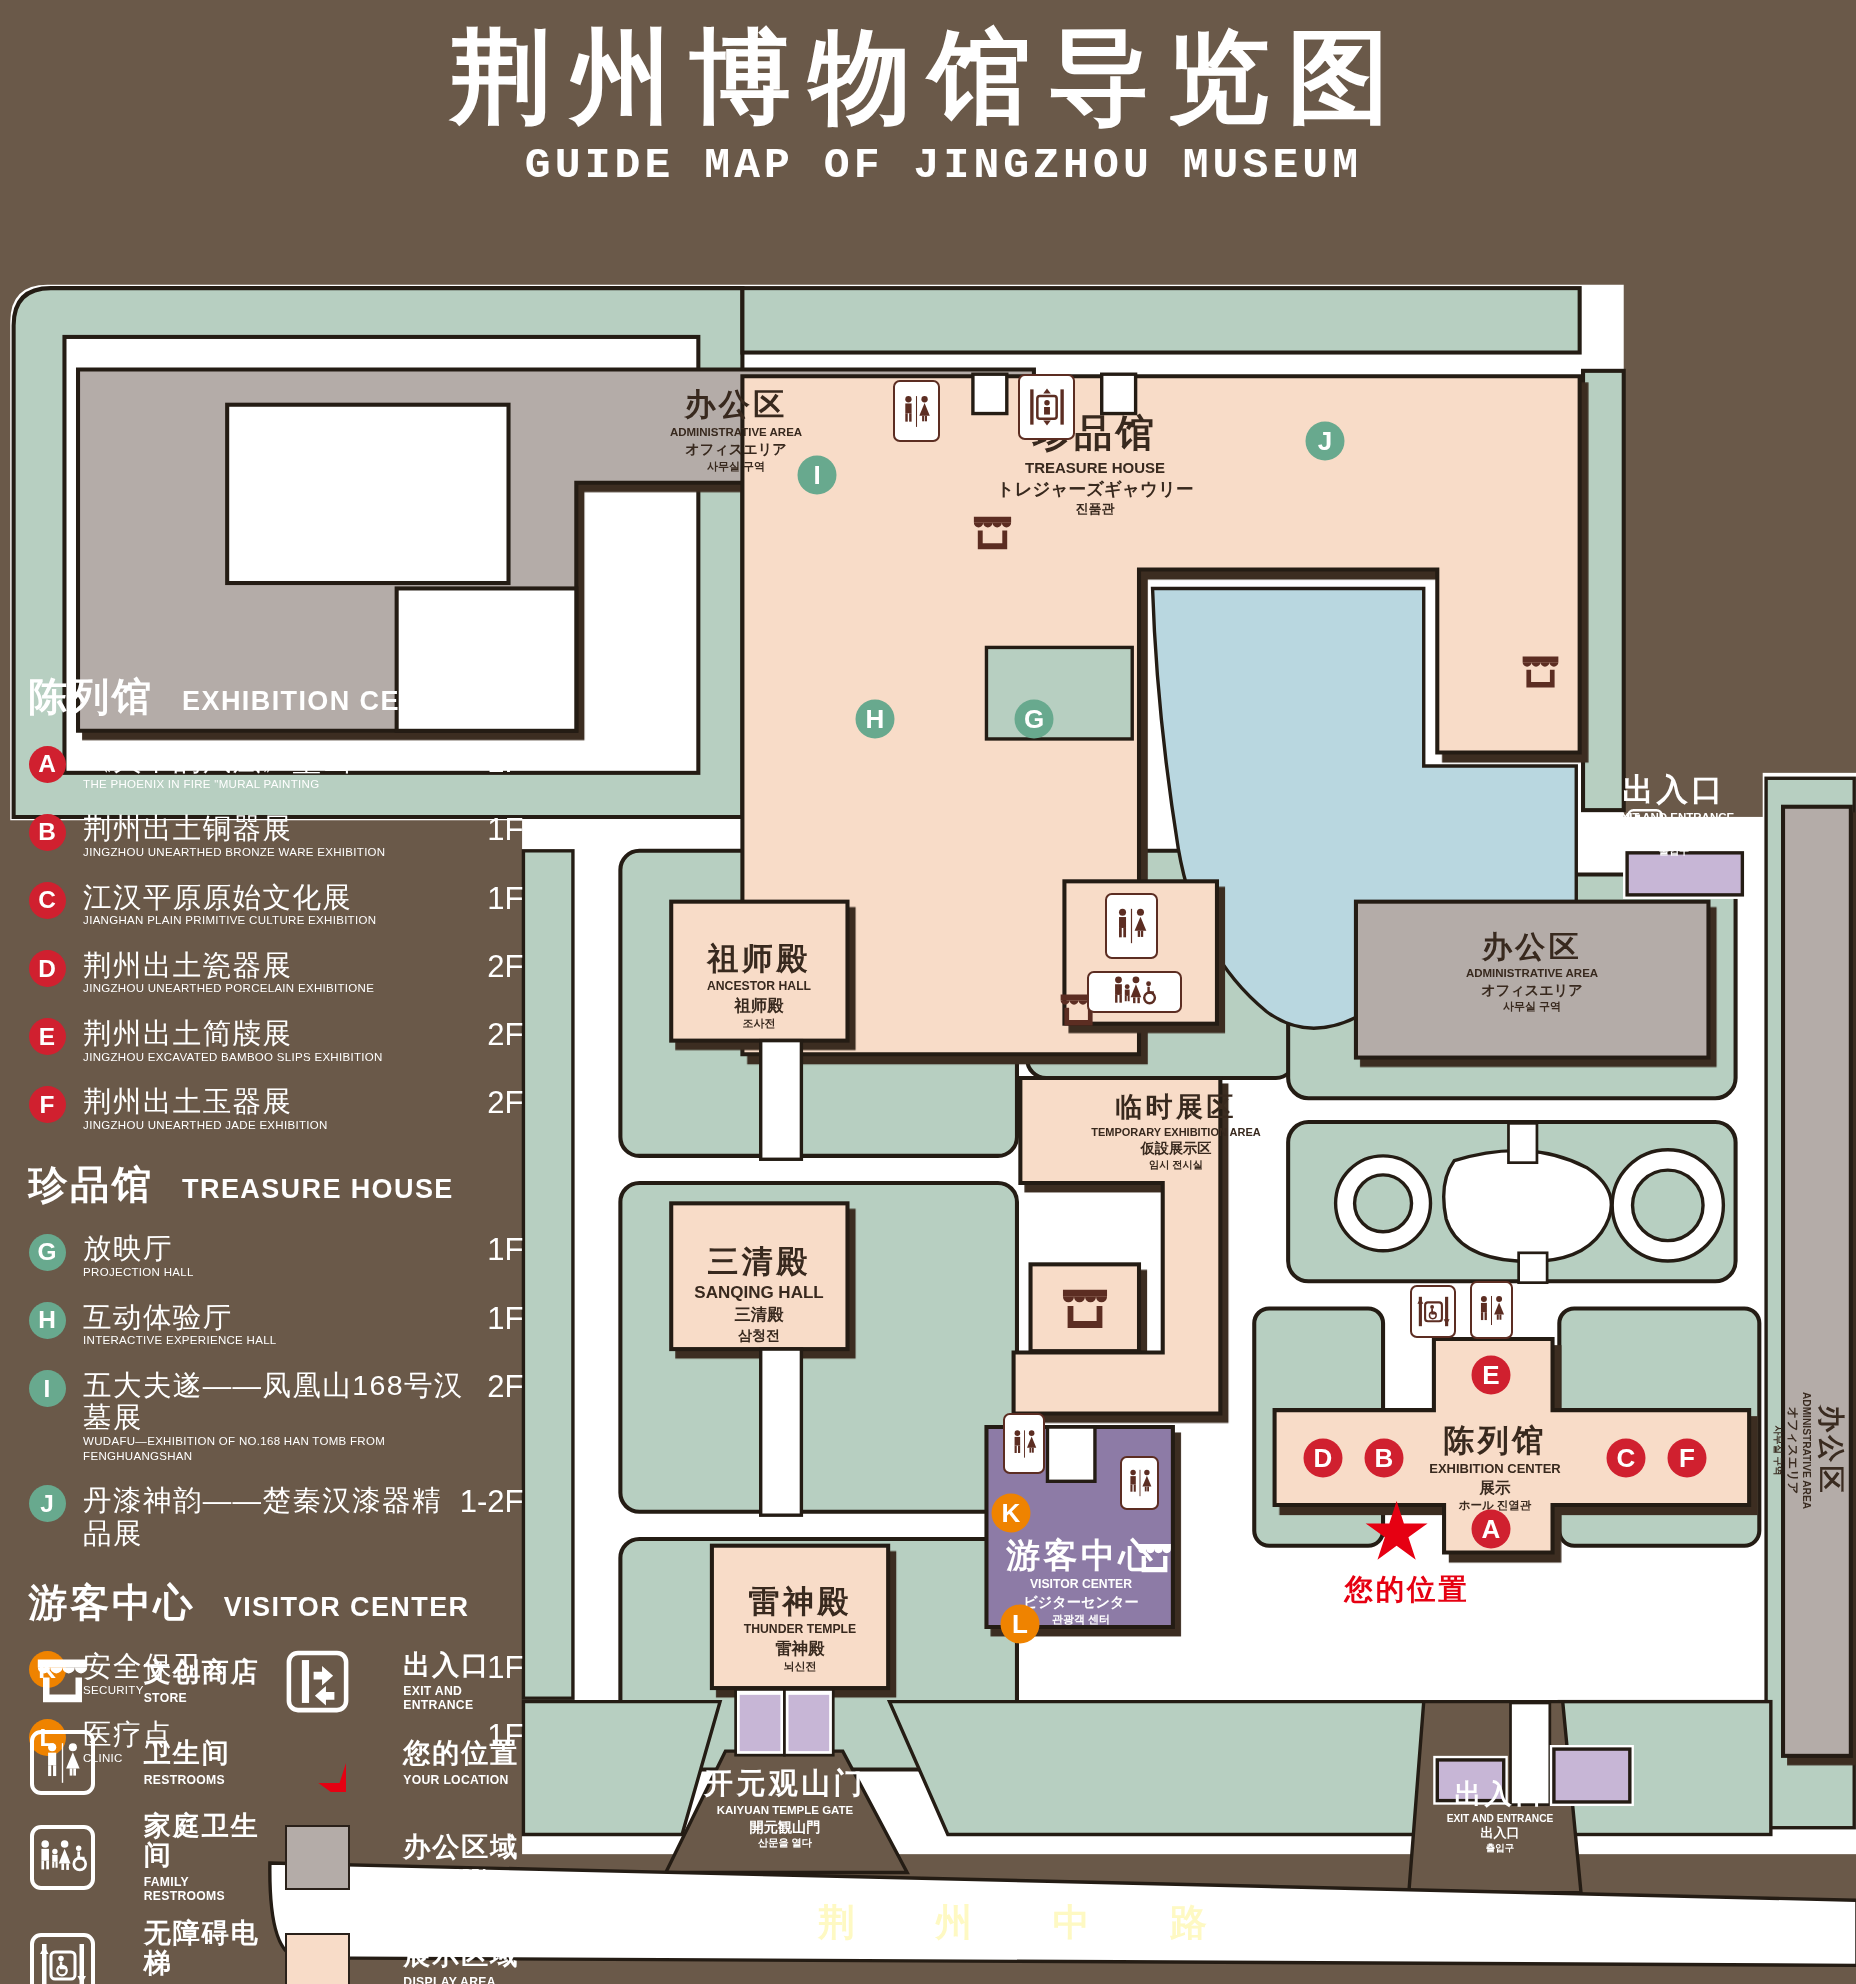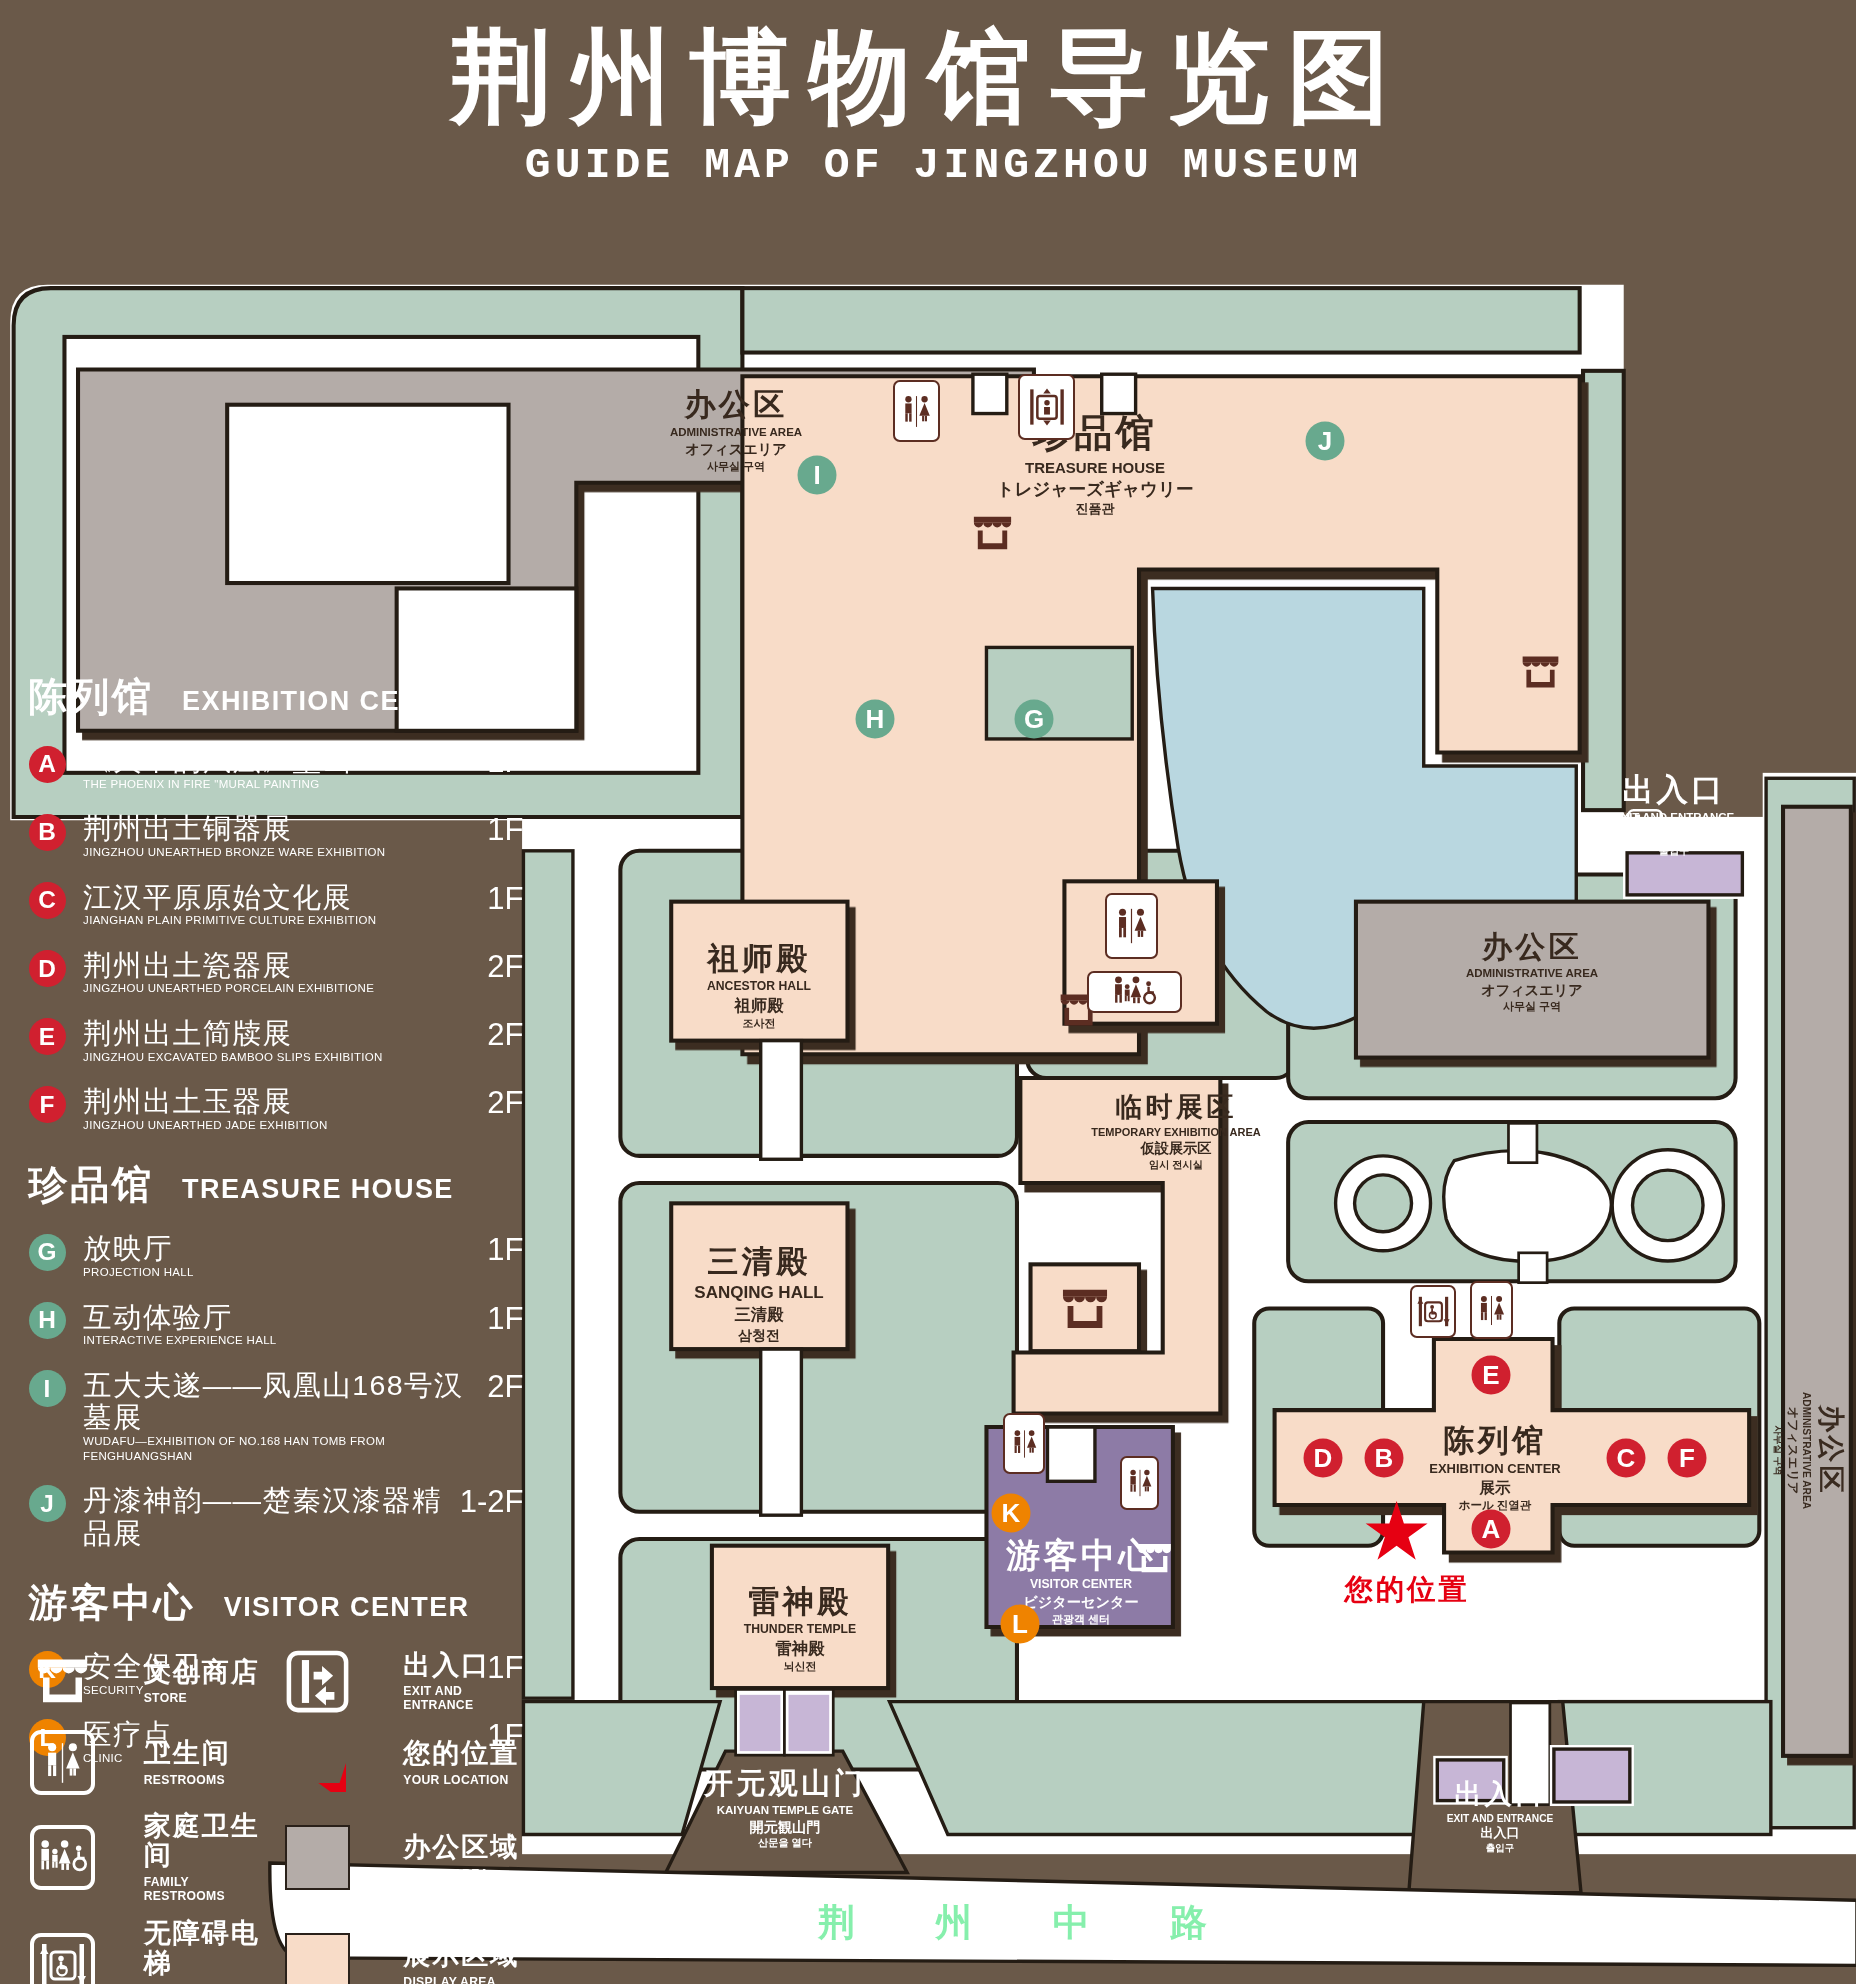--- a/index.html
+++ b/index.html
@@ -39,21 +39,21 @@
   .wlabel{color:#ffffff;}
   .bl1{font-weight:800;letter-spacing:3.4px;}
   .bl2,.bl3,.bl4{font-weight:600;}
   .marker{position:absolute;width:39px;height:39px;border-radius:50%;transform:translate(-50%,-50%);
           color:#fff;font-size:26px;font-weight:800;display:flex;align-items:center;justify-content:center;}
   .icbox{position:absolute;background:#fff;border:2.7px solid #5c2d22;border-radius:6.8px;
          display:flex;align-items:center;justify-content:center;box-sizing:border-box;}
   .icraw{position:absolute;display:flex;align-items:center;justify-content:center;}
   .ic-dark{color:#5c2d22;} .ic-white{color:#ffffff;}
   .yourloc{position:absolute;transform:translateX(-50%);color:#e60012;font-size:28.5px;font-weight:800;letter-spacing:2.7px;white-space:nowrap;}
-  .roadname{position:absolute;transform:translateX(-50%);color:#86efac;font-size:37px;font-weight:800;letter-spacing:35px;white-space:nowrap;}
+  .roadname{position:absolute;transform:translateX(-50%);color:#fef9c3;font-size:37px;font-weight:800;letter-spacing:35px;white-space:nowrap;}
   .striplabel{position:absolute;left:1848px;top:1274px;width:353px;transform:rotate(90deg);transform-origin:0 0;
               text-align:center;color:#3a2b20;line-height:1.3;white-space:nowrap;}
 </style>
 </head>
 <body>
 
 <div id="stage">
 
   <div class="title">荆州博物馆导览图</div>
   <div class="subtitle">GUIDE MAP OF JINGZHOU MUSEUM</div>

